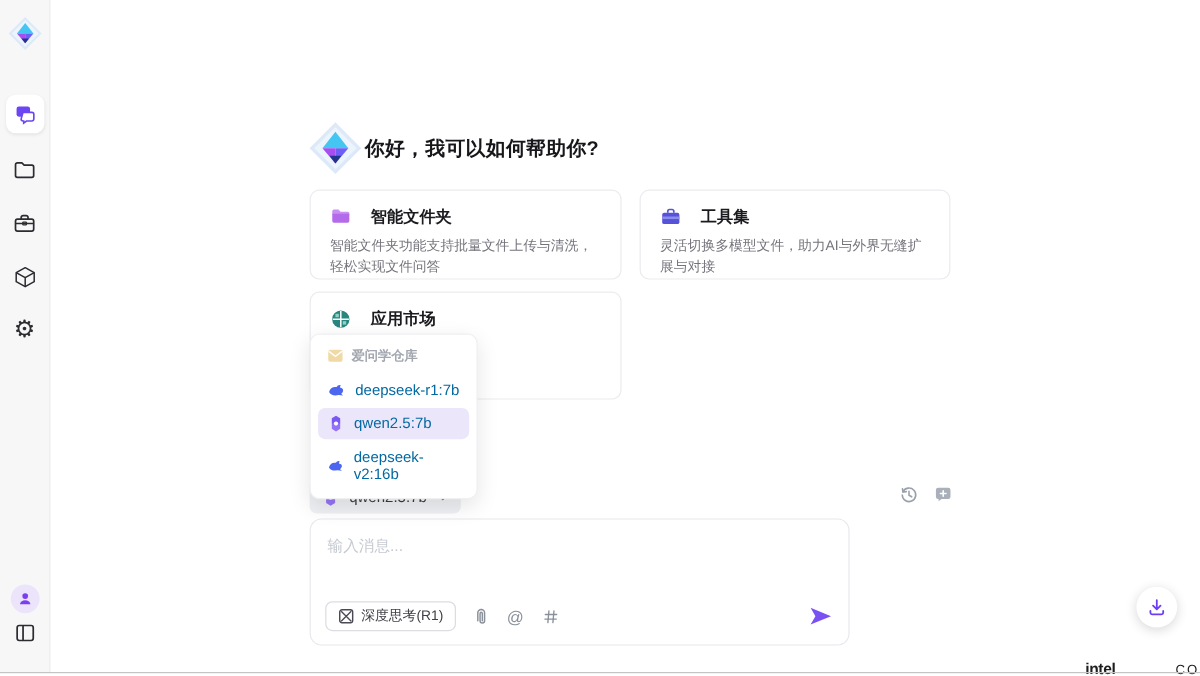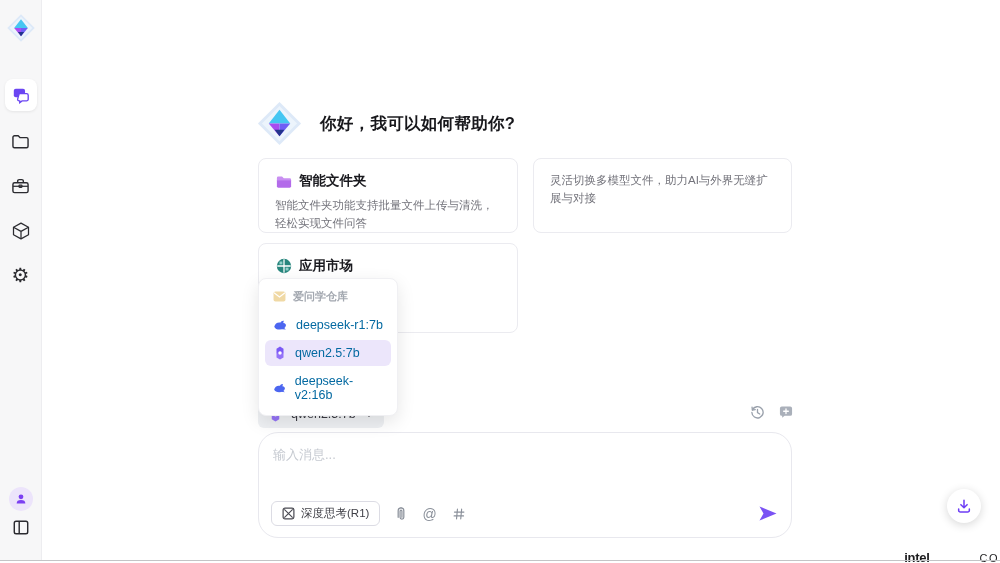--- a/index.html
+++ b/index.html
@@ -22,34 +22,34 @@
   }
   .sb-icon { display:flex; align-items:center; justify-content:center; cursor:pointer; }
   .sb-folder { margin-top:22px; } .sb-brief { margin-top:27px; }
   .sb-cube { margin-top:26px; } .sb-gear { margin-top:24px; font-size:20px; line-height:20px; color:#2b2b30; }
   .sb-avatar {
     position:absolute; left:9px; top:487px; width:24px; height:24px; border-radius:50%;
     background:#ece4fb; display:flex; align-items:center; justify-content:center; cursor:pointer;
   }
   .sb-panel { position:absolute; left:12px; top:519px; cursor:pointer; }
   
-  .greeting { position:absolute; left:256px; top:100px; display:flex; align-items:center; gap:17px; }
+  .greeting { position:absolute; left:256px; top:100px; display:flex; align-items:center; gap:1px; }
   .greeting-logo { width:47px; height:47px; }
   .greeting-title { font-size:16.5px; font-weight:700; color:#17171b; letter-spacing:.3px; }
   
   .cards {
     position:absolute; left:258px; top:158px; width:534px;
     display:grid; grid-template-columns:260px 259px; grid-template-rows:75px 90px;
     column-gap:15px; row-gap:10px;
   }
   .card {
     border:1px solid #ebebf0; border-radius:8px; background:#fff;
     padding:13px 16px 10px 16px; cursor:pointer; position:relative;
   }
-  .card-head { display:flex; align-items:flex-end; gap:6px; margin-bottom:7px; }
+  .card-head { display:flex; align-items:flex-start; gap:16px; margin-bottom:7px; }
   .card-title { font-size:13.5px; font-weight:700; color:#1a1a1f; }
   .card-desc { font-size:11.5px; color:#74747c; line-height:1.55; padding-left:0; }
   .card3-frag { position:absolute; left:142px; top:42px; font-size:11.5px; color:#74747c; }
   
   .dropdown {
     position:absolute; left:258px; top:278px; width:140px; z-index:6;
     background:#fff; border-radius:8px; border:1px solid #f0f0f3;
     box-shadow:0 6px 18px rgba(0,0,0,.10); padding:7px 6px;
   }
   .dd-header { display:flex; align-items:center; gap:7px; padding:3px 8px 6px 8px;
@@ -62,22 +62,22 @@
   
   .model-pill {
     position:absolute; left:258px; top:400px; height:28px; background:#eef0f3;
     border-radius:6px; display:inline-flex; align-items:center; gap:8px;
     padding:0 10px; font-size:12.5px; color:#3a3a41; cursor:pointer;
   }
   .row-icons { position:absolute; left:750px; top:405px; display:flex; gap:13px; }
   .row-icons > span { cursor:pointer; display:flex; }
   
   .composer {
-    position:absolute; left:258px; top:432px; width:534px; height:106px;
-    border:1px solid #e8e8ee; border-radius:20px; background:#fff;
+    position:absolute; left:258px; top:432px; width:450px; height:106px;
+    border:1px solid #e8e8ee; border-radius:10px; background:#fff;
   }
   .composer textarea {
     position:absolute; left:0; top:0; width:100%; height:64px; border:none; outline:none;
     resize:none; padding:13px 14px; font-family:inherit; font-size:13px; color:#333;
     background:transparent;
   }
   .composer textarea::placeholder { color:#c6cad1; }
   .composer-bar {
     position:absolute; left:12px; right:14px; bottom:11px; display:flex; align-items:center; gap:15px;justify-content:space-between;
   }
@@ -189,20 +189,28 @@
       <svg width="18" height="16" viewBox="0 0 20 18">
         <path d="M2 4.5 a1.6 1.6 0 0 1 1.6 -1.6 h4.2 l2 2 h6.6 a1.6 1.6 0 0 1 1.6 1.6 v1 H2 z" fill="#c98ff2"></path>
         <path d="M2 7 h16 v6.8 a1.6 1.6 0 0 1 -1.6 1.6 H3.6 A1.6 1.6 0 0 1 2 13.8 z" fill="#b36bea"></path>
       </svg>
       <span class="card-title">智能文件夹</span>
     </div>
     <div class="card-desc">智能文件夹功能支持批量文件上传与清洗，轻松实现文件问答</div>
   </div>
 
   <div class="card">
+    <div class="card-head">
+      <svg width="18" height="17" viewBox="0 0 20 19">
+        <path d="M7.2 6 V4.5 a1.6 1.6 0 0 1 1.6 -1.6 h2.4 a1.6 1.6 0 0 1 1.6 1.6 V6" fill="none" stroke="#5553d8" stroke-width="1.6"></path>
+        <rect x="2" y="6" width="16" height="10.5" rx="1.8" fill="#5553d8"></rect>
+        <rect x="2" y="9.4" width="16" height="2.4" fill="#8d8bed"></rect>
+      </svg>
+      <span class="card-title">工具集</span>
+    </div>
     <div class="card-desc">灵活切换多模型文件，助力AI与外界无缝扩展与对接</div>
   </div>
 
   <div class="card">
     <div class="card-head">
       <svg width="18" height="18" viewBox="0 0 20 20">
         <circle cx="10" cy="10" r="8" fill="#27867d"></circle>
         <path d="M10 2.5 V17.5 M2.5 10 H17.5" stroke="#ffffff" stroke-width="1.4"></path>
         <rect x="5" y="5" width="3.2" height="3.2" fill="#8fd0c9"></rect>
         <rect x="11.8" y="11.8" width="3.2" height="3.2" fill="#8fd0c9"></rect>

